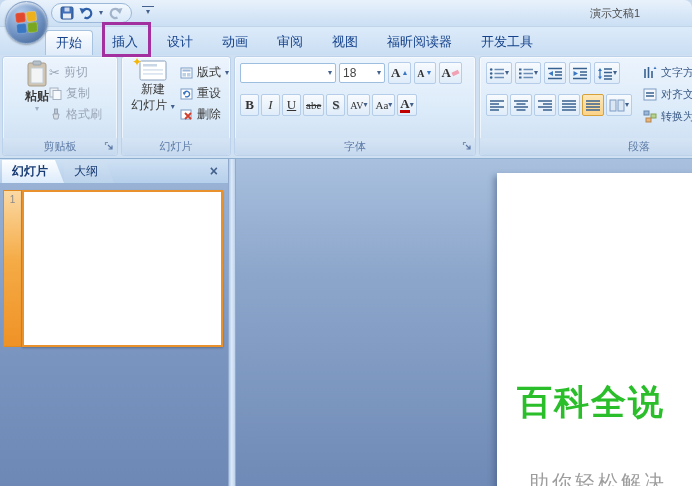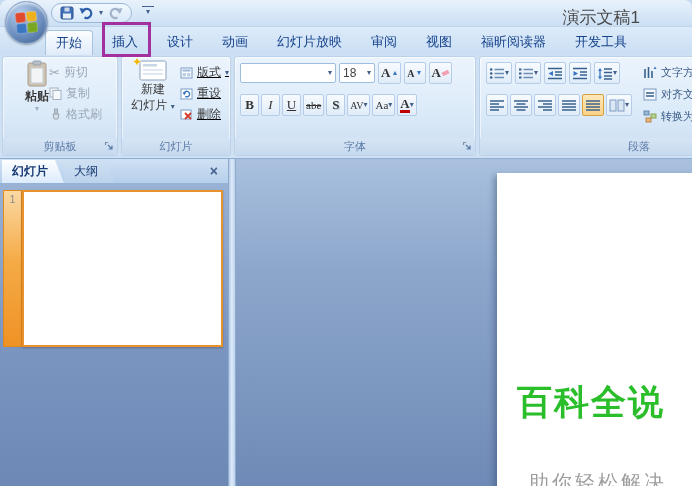--- a/index.html
+++ b/index.html
@@ -3,21 +3,21 @@
 <meta charset="utf-8">
 <style>
 * { margin:0; padding:0; box-sizing:border-box; }
 body { font-family:"Liberation Sans","DejaVu Sans",sans-serif; }
 .window { position:relative; width:692px; height:486px; overflow:hidden; background:#c6d9ef; }
 
 
 .titlebar { position:absolute; left:0; top:0; width:692px; height:27px;
   background:linear-gradient(#e9f2fb,#d6e6f7 60%,#cbdff4); border-radius:8px 8px 0 0;
   border-bottom:1px solid #c0d4ea; }
-.window-title { position:absolute; top:6px; right:52px; font-size:17px; color:#4a4a4a; }
+.window-title { position:absolute; top:6px; right:52px; font-size:11px; color:#4a4a4a; }
 .office-button { position:absolute; left:5px; top:1px; width:43px; height:43px; border-radius:50%;
   background:radial-gradient(circle at 35% 28%, #b5cdeb, #6d8fc0 55%, #3f618f 95%);
   border:1px solid #8aa4c8; box-shadow:inset 0 2px 3px rgba(255,255,255,.7), 0 1px 2px rgba(0,0,0,.3);
   z-index:9; display:flex; align-items:center; justify-content:center; }
 .office-logo { width:21px; height:21px; display:grid; grid-template-columns:10px 10px; grid-template-rows:10px 10px; gap:1px; transform:rotate(-6deg); }
 .office-logo i { border-radius:2px; box-shadow:inset 0 0 1px rgba(255,255,255,.8); }
 .office-logo i:nth-child(1){background:#e1492f;} .office-logo i:nth-child(2){background:#edb11e;}
 .office-logo i:nth-child(3){background:#3a77c2;} .office-logo i:nth-child(4){background:#7aa721;}
 .qat { position:absolute; left:51px; top:3px; height:20px; display:flex; align-items:center; gap:5px;
   padding:0 8px; background:linear-gradient(#f2f8fe,#d8e8f8); border:1px solid #9cb8d8; border-radius:10px; }
@@ -58,21 +58,21 @@
 .scissors { font-size:13px; color:#9aa6b6; line-height:1; }
 .star { position:absolute; left:-7px; top:-6px; font-size:12px; color:#f3b70c; text-shadow:0 0 2px #fff; }
 
 
 .g-clipboard { width:116px; }
 .paste-btn { left:14px; top:3px; width:40px;font-weight:bold; }
 .clip-col { position:absolute; left:46px; top:5px; }
 
 .g-slides { width:110px; }
 .newslide-btn { left:6px; top:3px; width:50px; line-height:1.35; }
-.slides-col { position:absolute; left:58px; top:5px;text-decoration:underline; }
+.slides-col { position:absolute; left:58px; top:5px; }
 
 .g-font { width:242px; }
 .font-row1 { position:absolute; left:5px; top:5px; display:flex; gap:3px; align-items:center; }
 .font-row2 { position:absolute; left:5px; top:37px; display:flex; gap:2px; align-items:center; }
 .u-line { text-decoration:underline; }
 .strike { text-decoration:line-through; font-size:11px; }
 .color-a { border-bottom:3px solid #c00000; line-height:12px; font-weight:bold; }
 .sub-mark { font-size:7px; color:#3a77c2; margin-left:1px; }
 
 .g-paragraph { width:320px; }
@@ -144,21 +144,20 @@
         </svg>
     </span>
   </div>
   <div class="qat-more">▾</div>
 
   <div class="tabrow">
     <span class="tab active">开始</span>
     <span class="tab">插入</span>
     <span class="tab">设计</span>
     <span class="tab">动画</span>
-    <span class="tab">幻灯片放映</span>
     <span class="tab">审阅</span>
     <span class="tab">视图</span>
     <span class="tab">福昕阅读器</span>
     <span class="tab">开发工具</span>
   </div>
   <div class="annotation-box"></div>
 
   <div class="ribbon">
 
     <div class="group g-clipboard">
@@ -243,21 +242,21 @@
       </div>
       <div class="group-label">幻灯片</div>
     </div>
 
     <div class="group g-font">
       <div class="font-row1">
         <div class="combo" style="width:96px;">
           <span></span>
           <span class="caret">▾</span>
         </div>
-        <div class="combo" style="width:36px;">
+        <div class="combo" style="width:46px;">
           <span>18</span>
           <span class="caret">▾</span>
         </div>
         <div class="glyph-btn">
             <b>A</b>
             <span class="sub-mark">▲</span>
           </div>
         <div class="glyph-btn" style="font-size:10px;">
             <b>A</b>
             <span class="sub-mark">▼</span>

